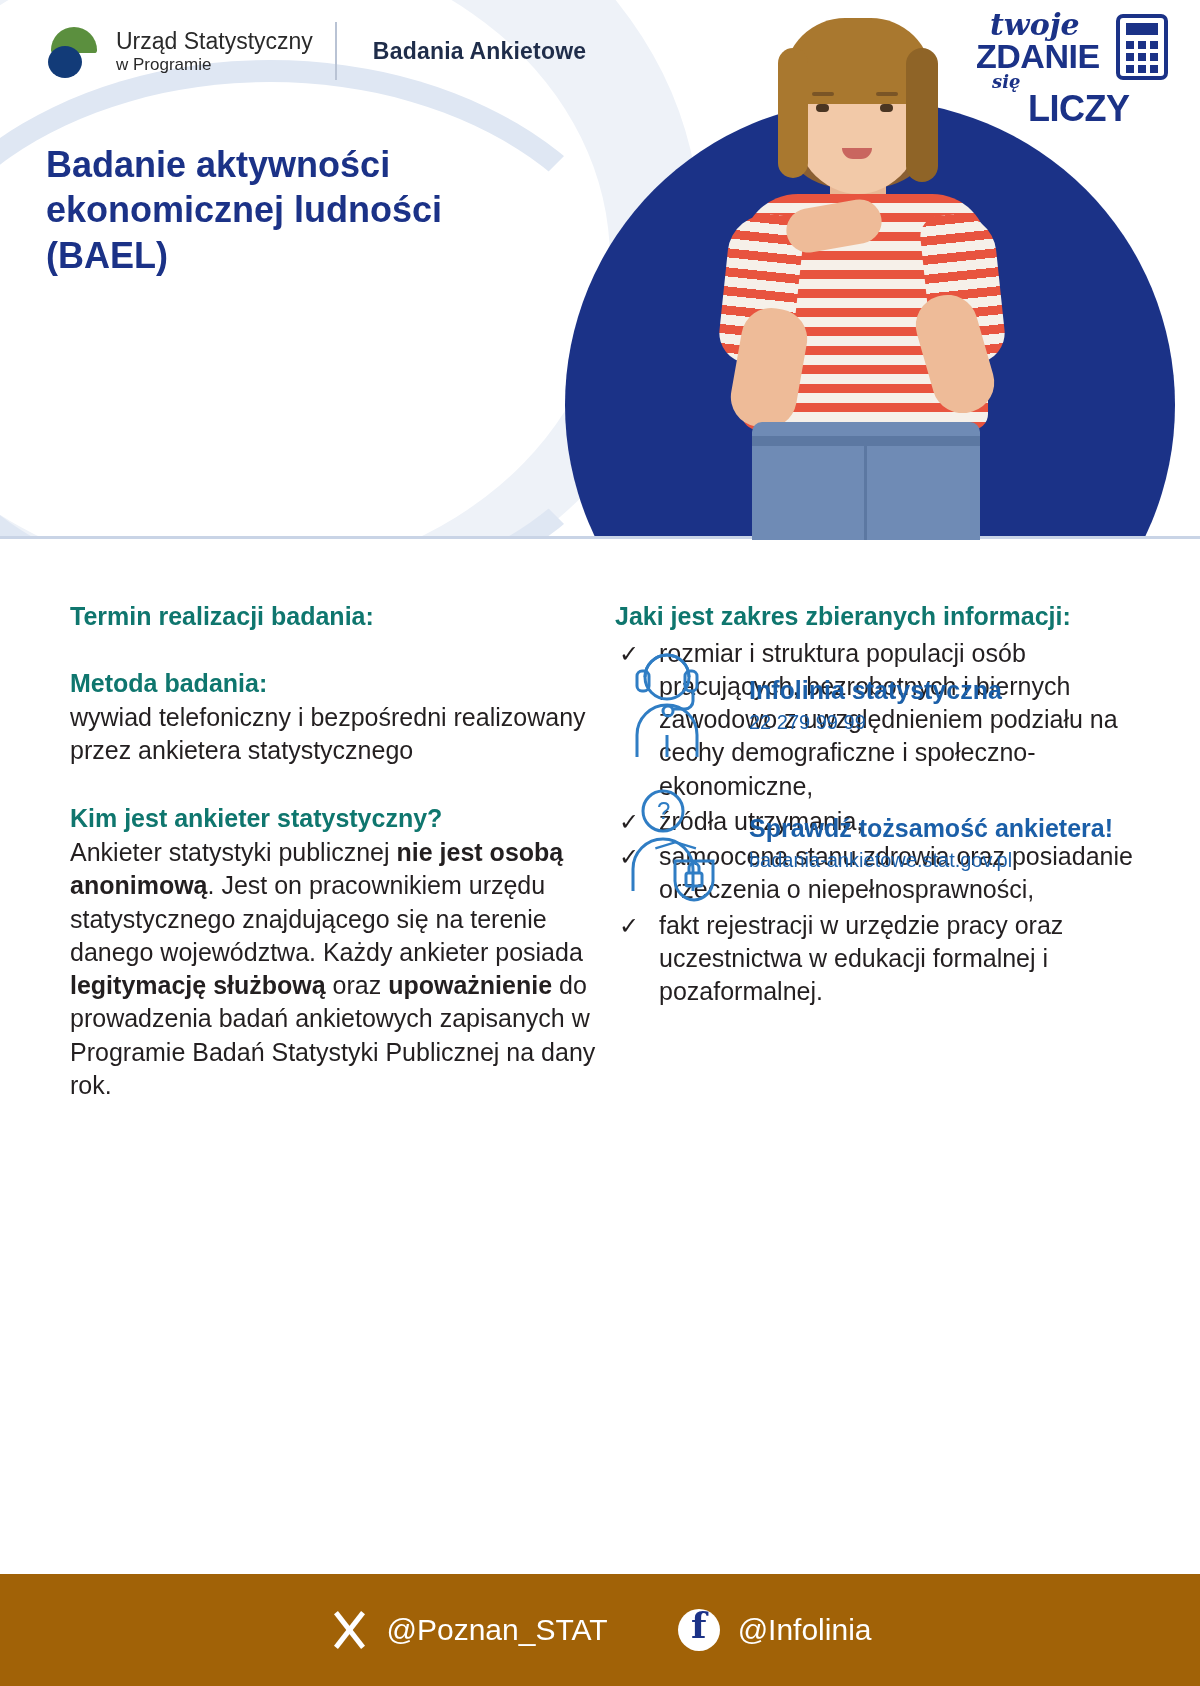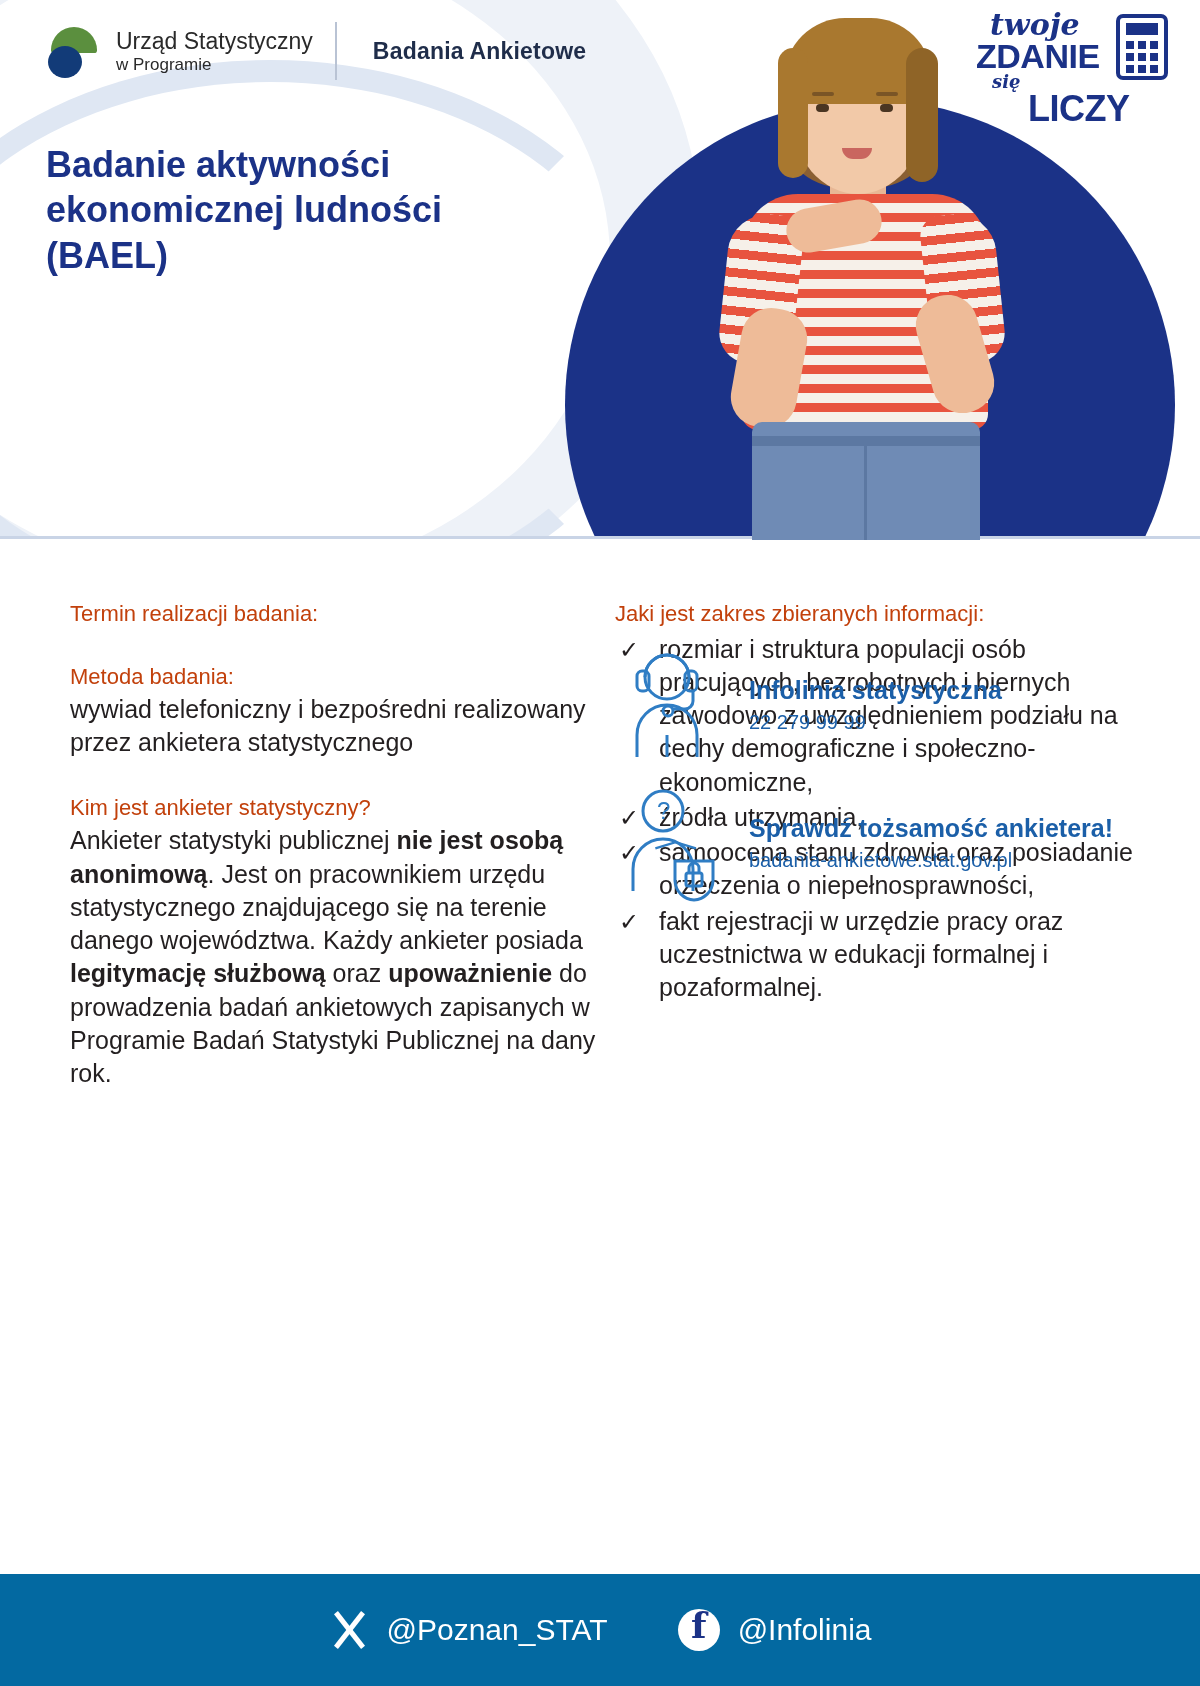--- a/index.html
+++ b/index.html
@@ -331,23 +331,23 @@
     top: 0;
     width: 530px;
   }
   .col-right {
     position: absolute;
     left: 615px;
     top: 0;
     width: 545px;
   }
   h2.sec {
-    color: #c2410c;
-    font-size: 22px;
-    font-weight: normal;
+    color: #0f766e;
+    font-size: 25px;
+    font-weight: bold;
     line-height: 1.3;
     margin-bottom: 2px;
   }
   p.body {
     color: #231f20;
     font-size: 25px;
     line-height: 1.33;
   }
   .blk { margin-bottom: 34px; }
   .blk:last-child { margin-bottom: 0; }
@@ -408,21 +408,21 @@
     margin-top: 2px;
   }
 
   
   .footer {
     position: absolute;
     left: 0;
     bottom: 0;
     width: 1200px;
     height: 112px;
-    background: #0369a1;
+    background: #a16207;
     display: flex;
     align-items: center;
     justify-content: center;
     gap: 70px;
   }
   .fitem {
     display: flex;
     align-items: center;
     gap: 18px;
     color: #ffffff;

